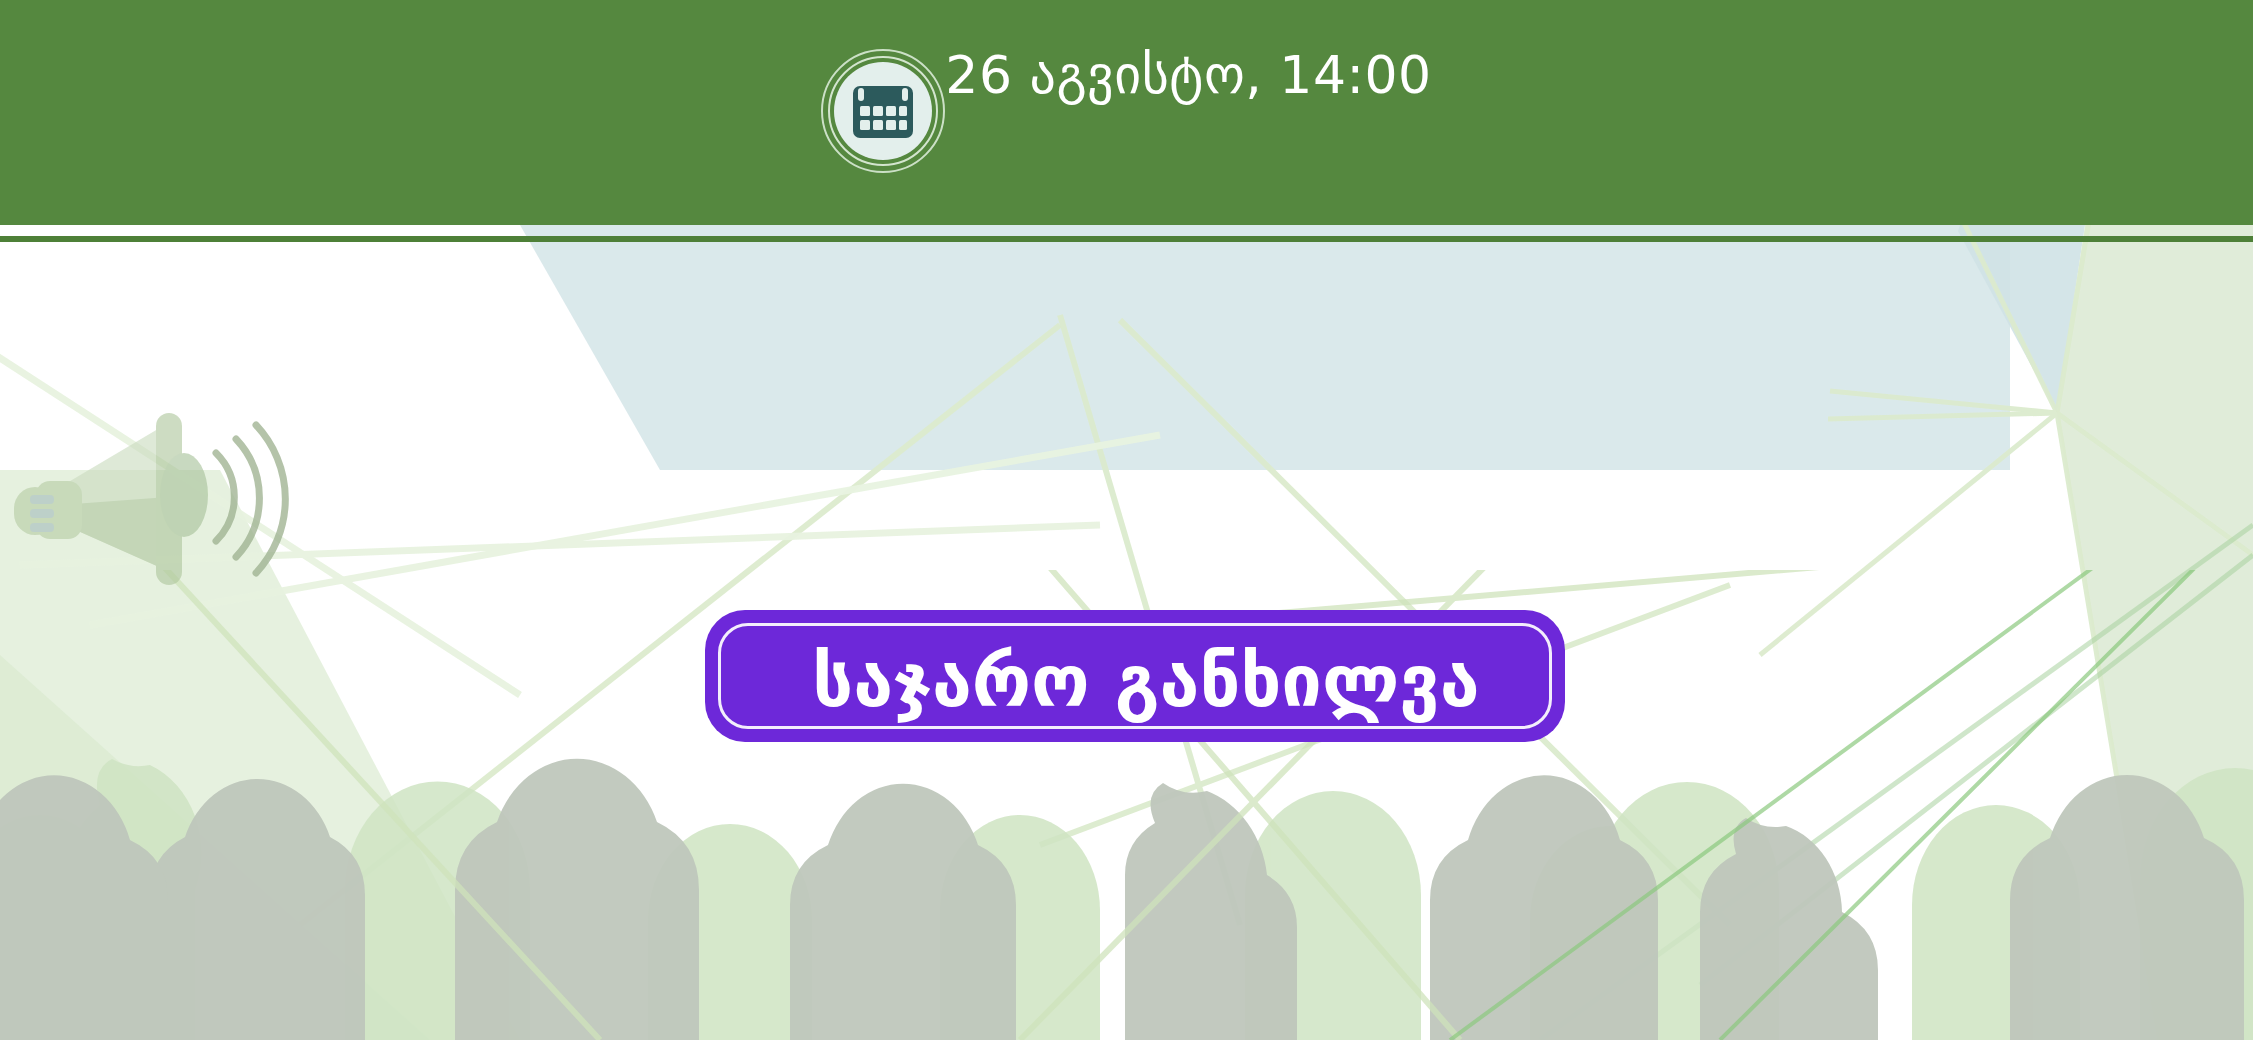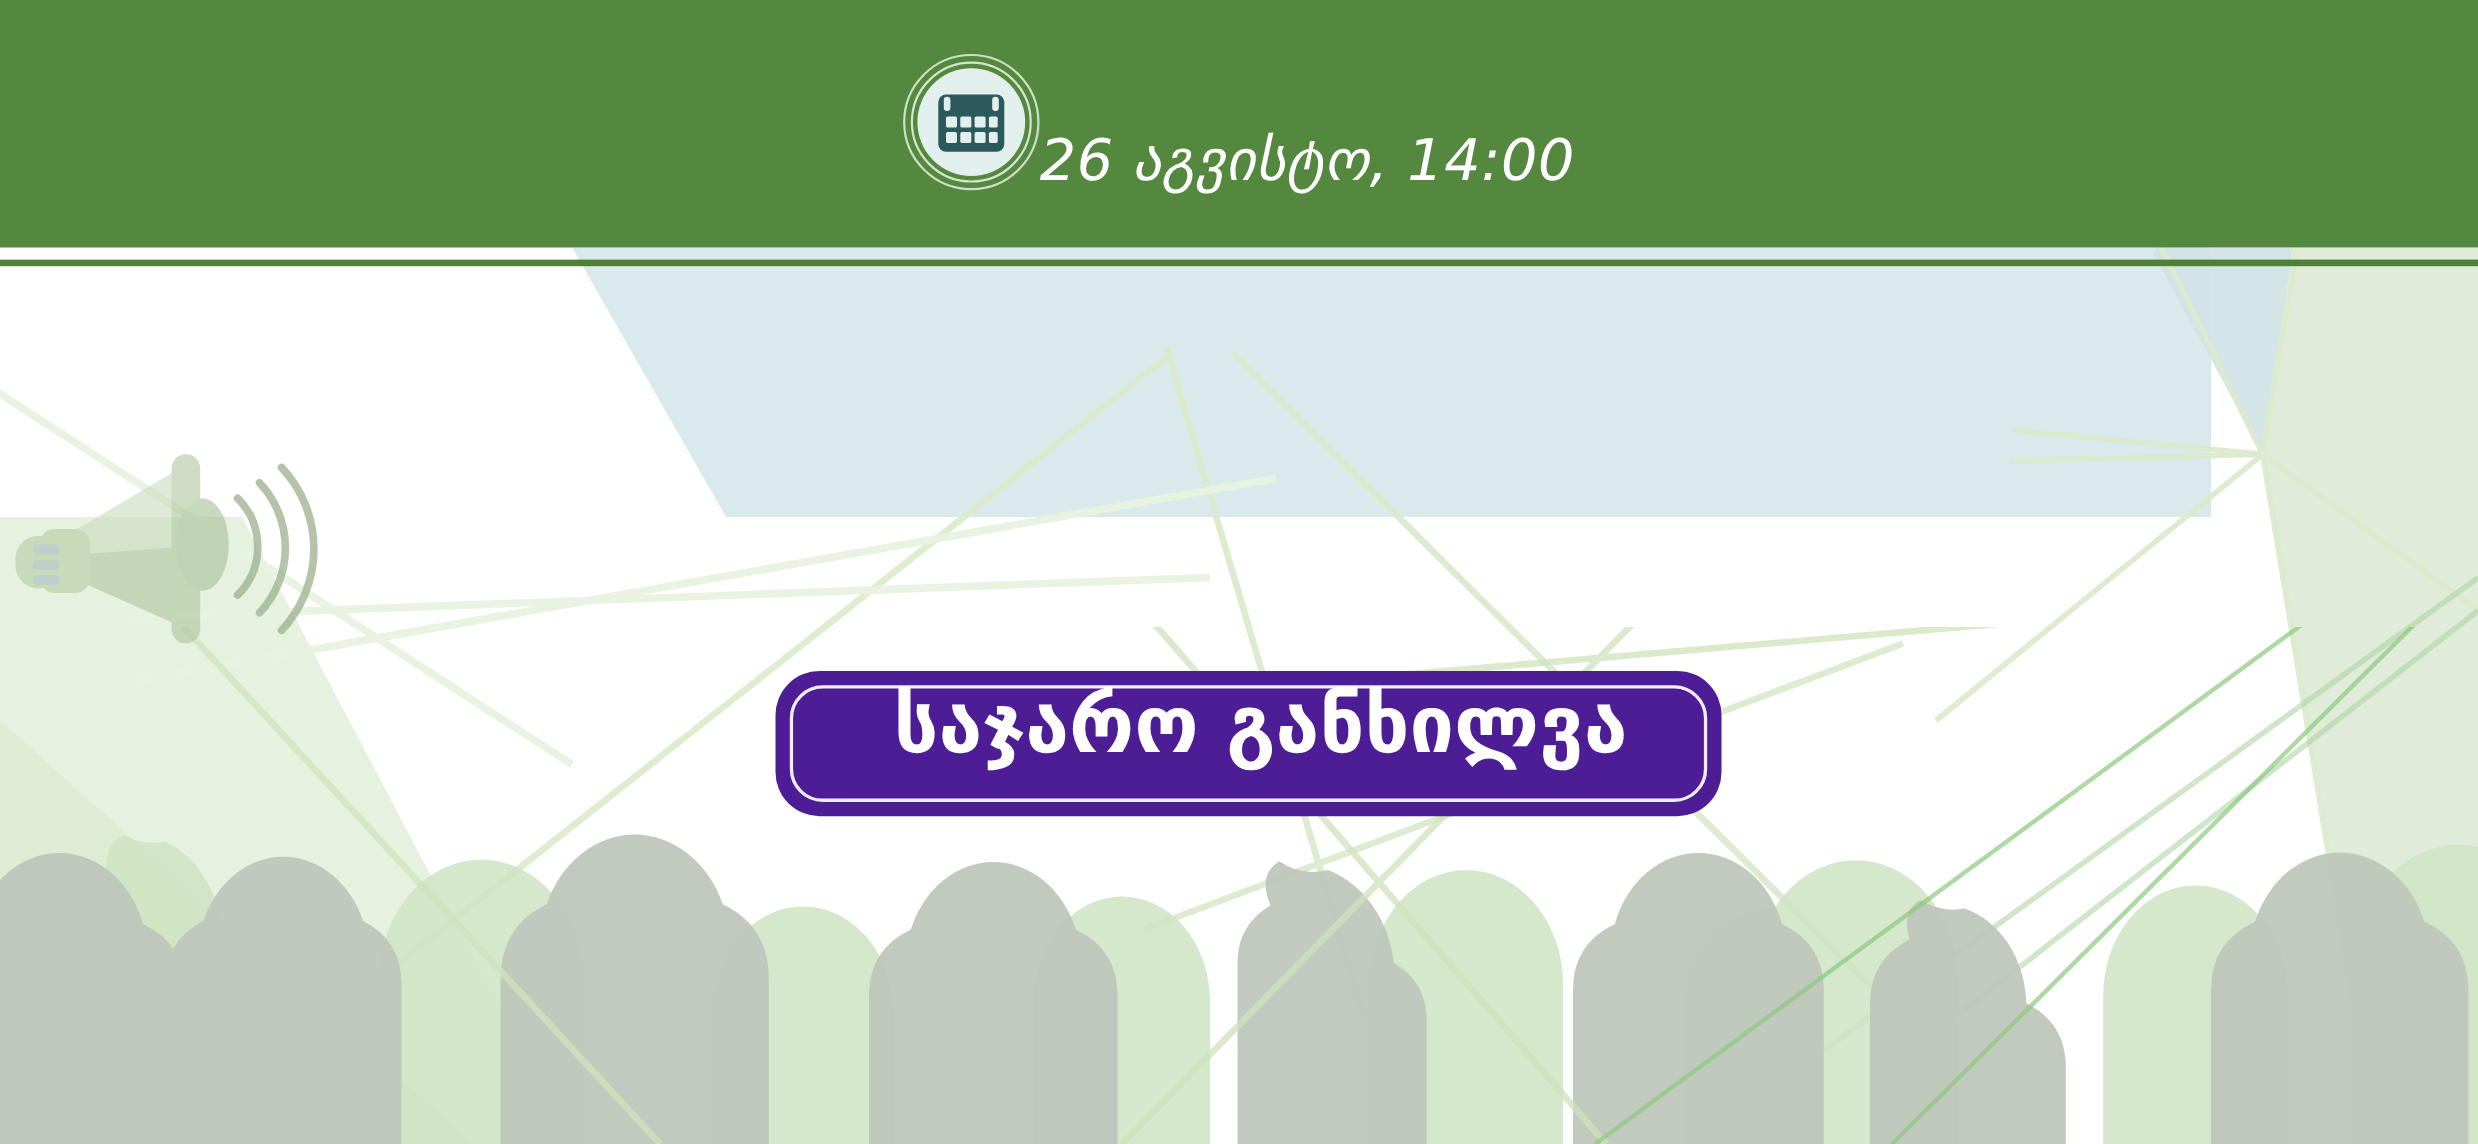--- a/index.html
+++ b/index.html
@@ -26,23 +26,22 @@
     width: 2253px;
     height: 225px;
     background: #55883F;
     display: flex;
     align-items: center;
     justify-content: center;
     z-index: 30;
   }
   .header-inner {
     display: flex;
-    align-items: flex-end;
+    align-items: flex-start;
     transform: translateY(-2px);
-    font-style: italic;
   }
   .cal-badge {
     position: relative;
     width: 124px;
     height: 124px;
     flex: none;
   }
   .cal-badge .ring-outer {
     position: absolute;
     left: 0; top: 0;
@@ -136,28 +135,28 @@
   .cta-wrap {
     position: absolute;
     left: 305px;
     top: 385px;
     width: 1660px;
     display: flex;
     justify-content: center;
   }
   .cta-button {
     position: relative;
-    background: #4c1d95;
+    background: #6d28d9;
     border-radius: 40px;
     padding: 16px 54px 22px 76px;
     box-sizing: border-box;
     min-width: 860px;
     height: 132px;
     display: flex;
-    align-items: flex-start;
+    align-items: flex-end;
     justify-content: center;
   }
   .cta-button .inner-outline {
     position: absolute;
     left: 13px;
     top: 13px;
     right: 13px;
     bottom: 13px;
     border: 3px solid rgba(255,255,255,0.92);
     border-radius: 30px;

